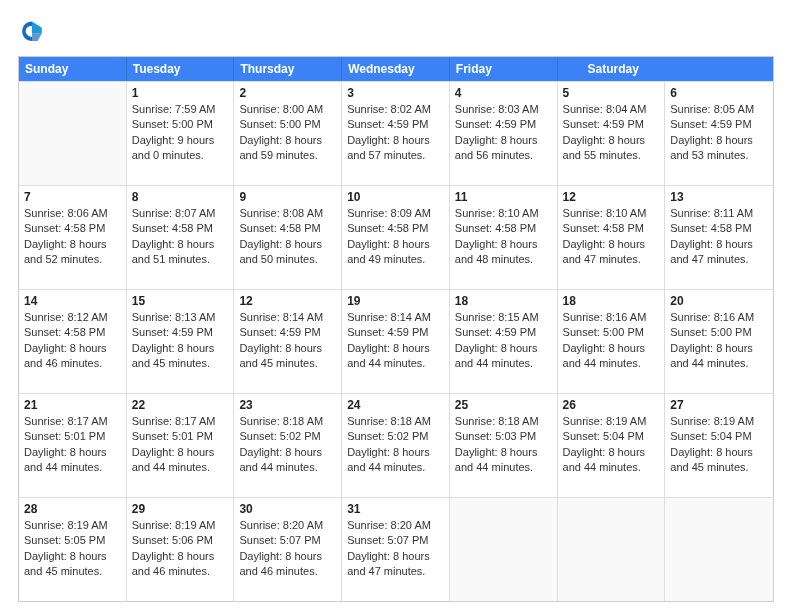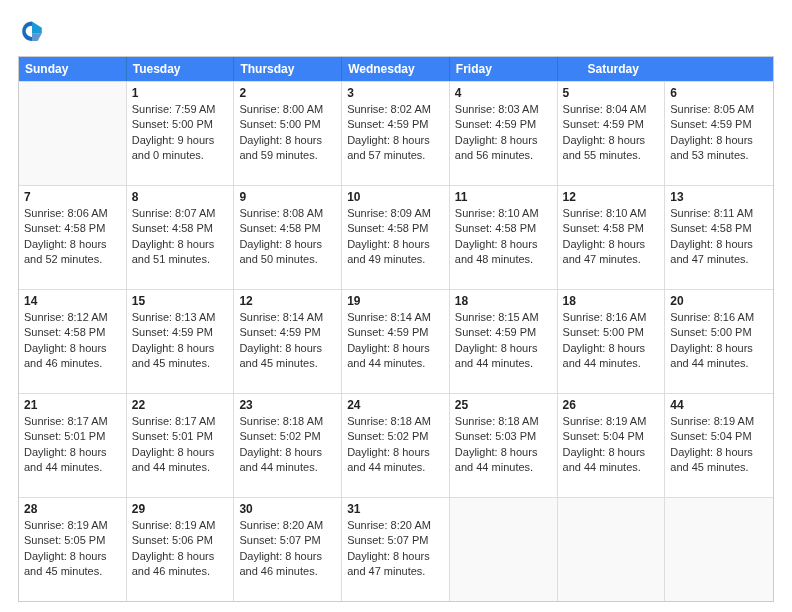--- a/index.html
+++ b/index.html
@@ -242,21 +242,21 @@
           </div>
           <div class="cal-cell">
             <div class="day-num">25</div>
             <div class="day-info">Sunrise: 8:18 AM<br>Sunset: 5:03 PM<br>Daylight: 8 hours and 44 minutes.</div>
           </div>
           <div class="cal-cell">
             <div class="day-num">26</div>
             <div class="day-info">Sunrise: 8:19 AM<br>Sunset: 5:04 PM<br>Daylight: 8 hours and 44 minutes.</div>
           </div>
           <div class="cal-cell">
-            <div class="day-num">44</div>
+            <div class="day-num">27</div>
             <div class="day-info">Sunrise: 8:19 AM<br>Sunset: 5:04 PM<br>Daylight: 8 hours and 45 minutes.</div>
           </div>
         </div>
         <div class="cal-week">
           <div class="cal-cell">
             <div class="day-num">28</div>
             <div class="day-info">Sunrise: 8:19 AM<br>Sunset: 5:05 PM<br>Daylight: 8 hours and 45 minutes.</div>
           </div>
           <div class="cal-cell">
             <div class="day-num">29</div>

